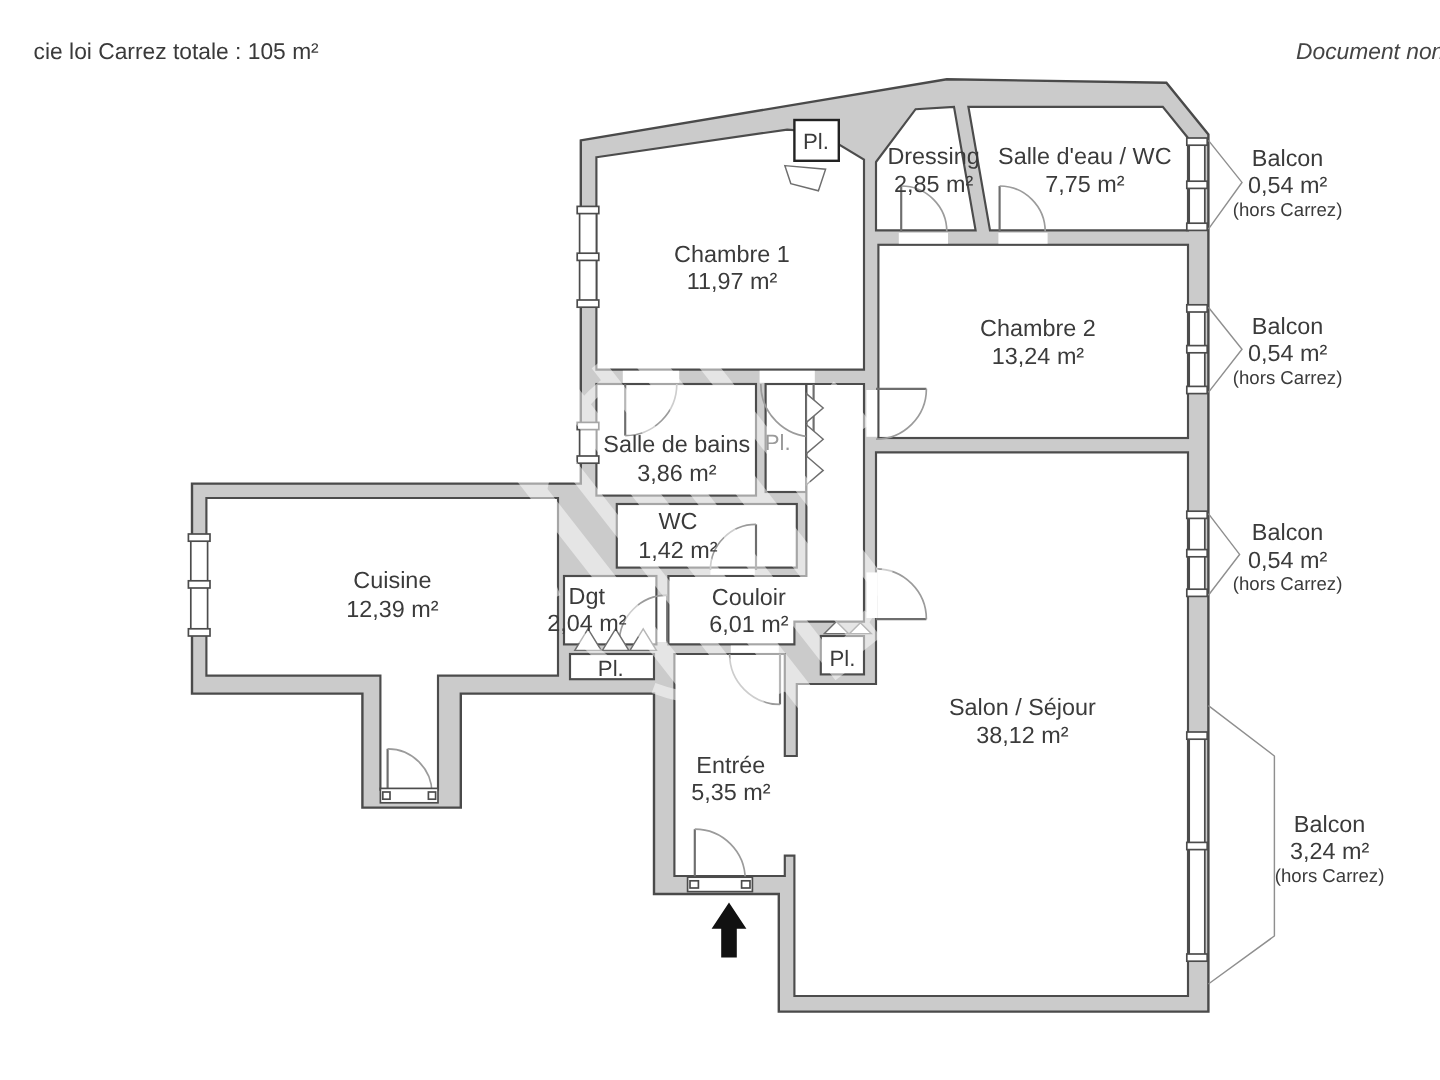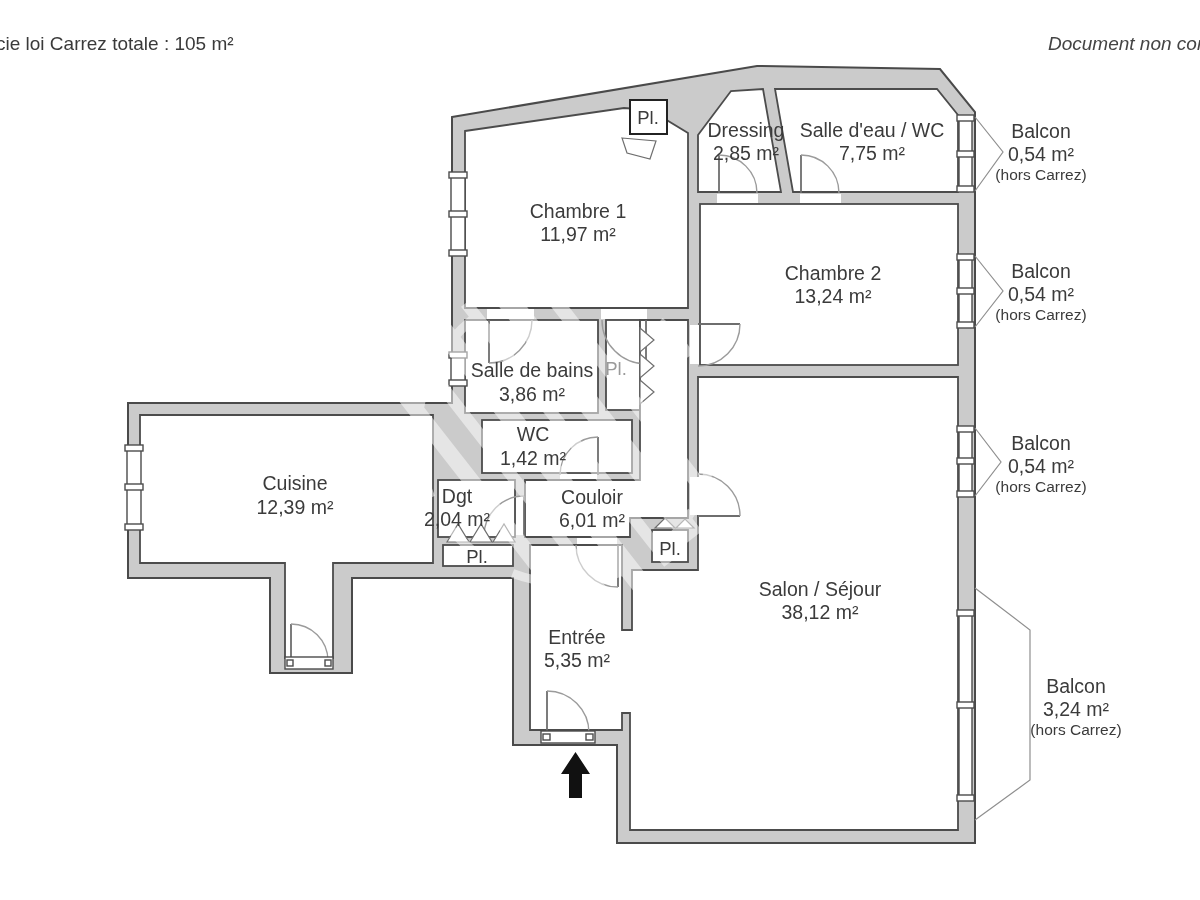--- a/index.html
+++ b/index.html
@@ -1,16 +1,16 @@
 <!DOCTYPE html>
 <html><head>
 <meta charset="utf-8">
 <style>
   html,body{margin:0;padding:0;background:#fff;width:1200px;height:900px;overflow:hidden;}
-  #stage{position:relative;width:1048px;height:900px;font-family:"Liberation Sans",sans-serif;}
+  #stage{position:relative;width:1048px;height:900px;font-family:"Liberation Sans",sans-serif;margin-left:32px;}
   .hdr{position:absolute;top:33px;font-size:19px;color:#3a3a3a;white-space:nowrap;}
   .hdr-left{left:-4px;}
   .hdr-right{left:1048px;font-style:italic;color:#444;}
   svg{position:absolute;left:0;top:0;}
   svg text{font-family:"Liberation Sans",sans-serif;fill:#3b3b3b;font-size:19.5px;}
   text.small{font-size:15.5px;}
   text.pl{font-size:18.5px;}
   text.pl-faint{fill:#9a9a9a;}
   .room{fill:#ffffff;stroke:#4c4c4c;stroke-width:1.8;}
   .wallfill{fill:#cbcbcb;stroke:#4a4a4a;stroke-width:2;}

